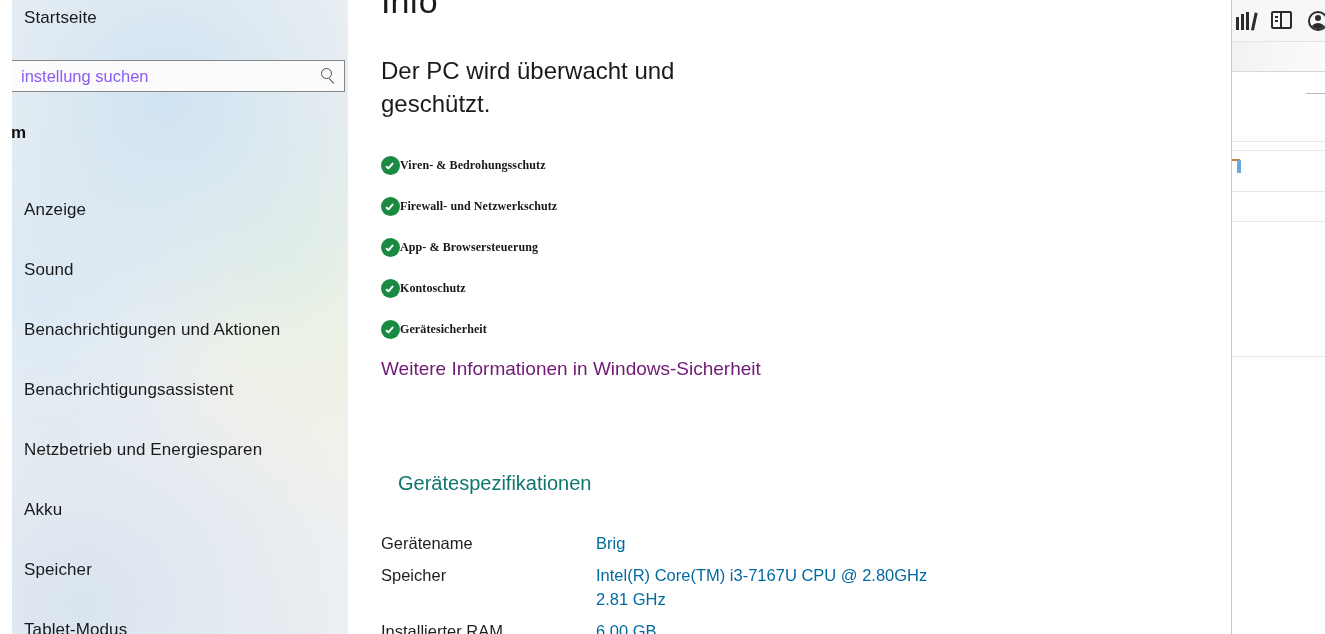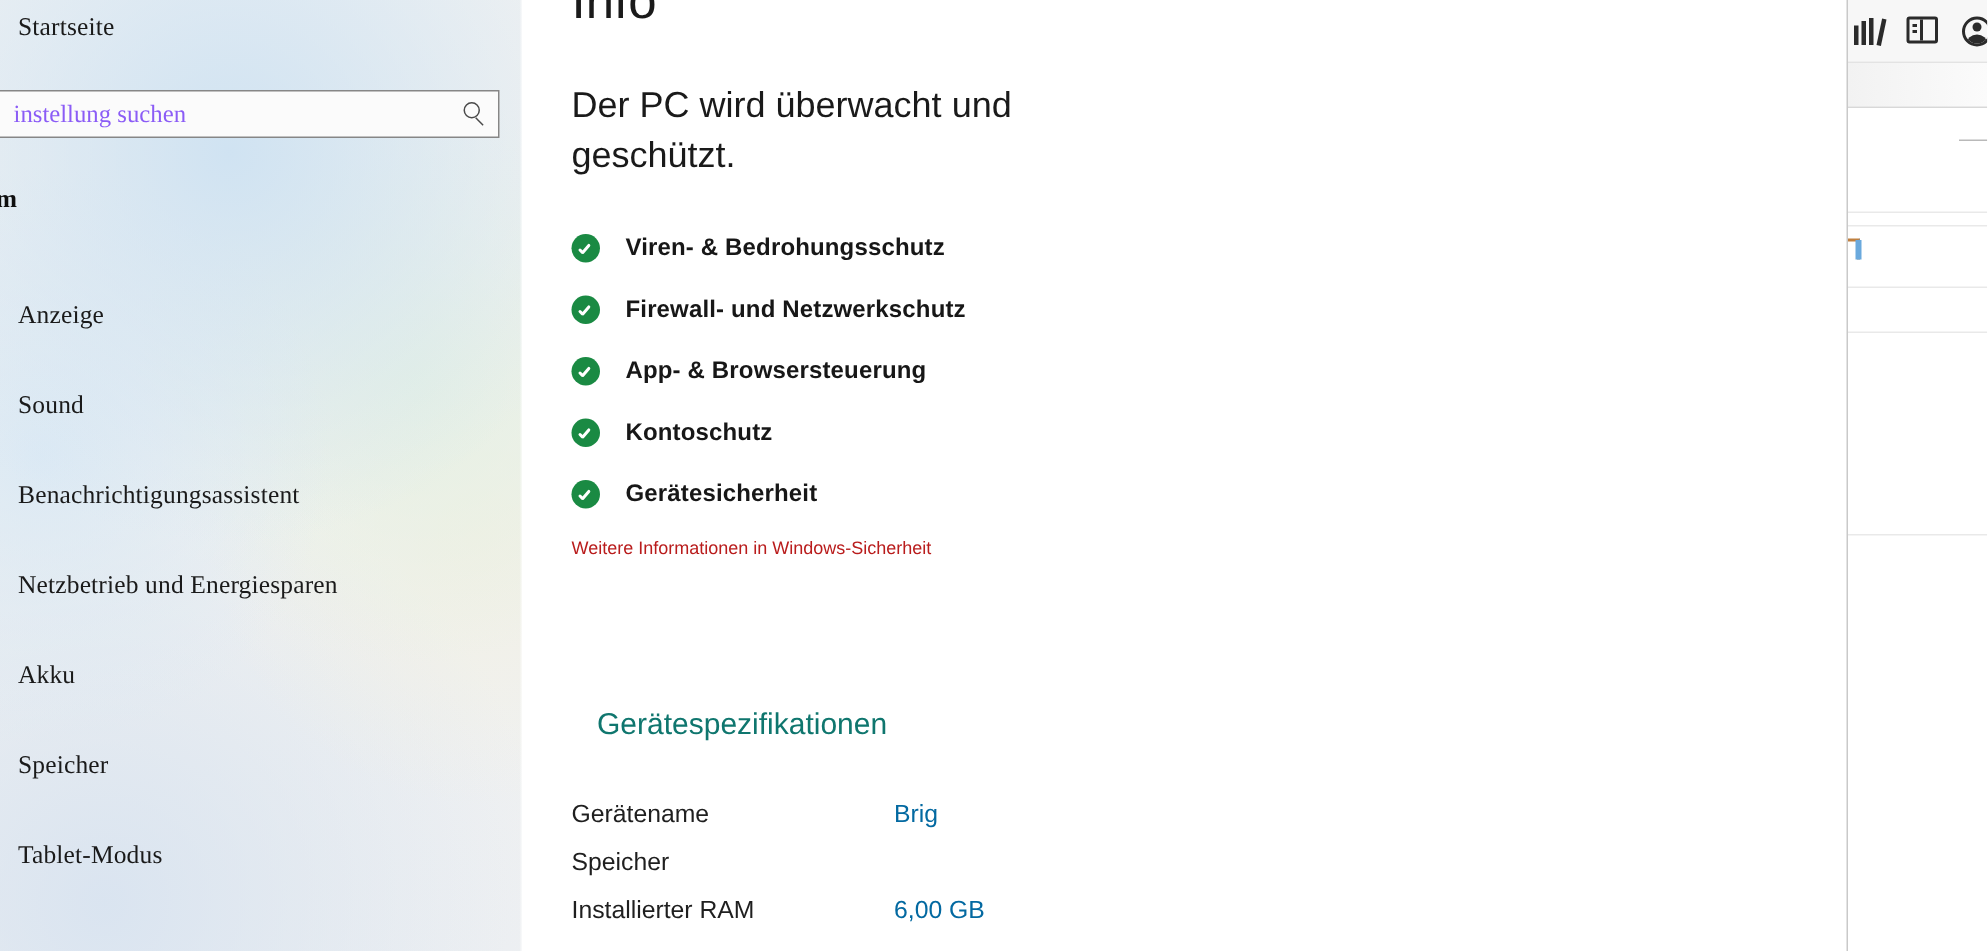--- a/index.html
+++ b/index.html
@@ -168,32 +168,31 @@
     content: "";
     position: absolute;
     right: 0; top: 0;
     width: 1px; height: 634px;
     background: #c9c9c9;
   }
 
   
   #nav-pane {
     position: absolute;
-    left: 0; top: 0;
+    left: 12px; top: 0;
     width: 348px;
     height: 634px;
     overflow: hidden;
     background:
       radial-gradient(circle at 44% 16%, rgba(206,226,242,0.95) 0%, rgba(206,226,242,0) 46%),
       radial-gradient(circle at 8% 48%, rgba(216,232,245,0.85) 0%, rgba(216,232,245,0) 42%),
       radial-gradient(circle at 80% 40%, rgba(226,240,228,0.8) 0%, rgba(226,240,228,0) 40%),
       radial-gradient(circle at 92% 56%, rgba(242,240,224,0.75) 0%, rgba(242,240,224,0) 38%),
       radial-gradient(circle at 20% 95%, rgba(214,226,240,0.85) 0%, rgba(214,226,240,0) 45%),
       linear-gradient(160deg, #eef1f3 0%, #f2f2f0 45%, #eef0f2 100%);
-    font-family: Liberation Serif, serif;
   }
   #nav-pane-edge {
     position: absolute;
     right: 0; top: 0;
     width: 1px; height: 634px;
     background: rgba(255,255,255,0.55);
   }
 
   #home-item {
     position: absolute;
@@ -353,33 +352,33 @@
     left: 7.3px;
     top: 12.2px;
     width: 8px;
     height: 1.9px;
     background: #ffffff;
     transform: rotate(-50deg);
     transform-origin: left center;
     border-radius: 1px;
   }
   .sec-label {
-    margin-left: 17px;
-    font-size: 16px;
+    font-size: 12px;
     font-weight: bold;
     color: #171717;
     letter-spacing: 0.1px;
+    font-family: Liberation Serif, serif;
   }
 
   #security-link {
     position: absolute;
     left: 33px;
     top: 358px;
-    font-size: 12px;
-    color: #b91c1c;
+    font-size: 19px;
+    color: #701a75;
     cursor: pointer;
     white-space: nowrap;
   }
 
   #specs-heading {
     position: absolute;
     left: 50px;
     top: 472px;
     font-size: 20px;
     color: #0f766e;
@@ -456,20 +455,23 @@
       <div id="nav-category">tem</div>
 
       <div id="nav-list">
         <div class="nav-item">
           <span class="nav-item-label">Anzeige</span>
         </div>
         <div class="nav-item">
           <span class="nav-item-label">Sound</span>
         </div>
         <div class="nav-item">
+          <span class="nav-item-label">Benachrichtigungen und Aktionen</span>
+        </div>
+        <div class="nav-item">
           <span class="nav-item-label">Benachrichtigungsassistent</span>
         </div>
         <div class="nav-item">
           <span class="nav-item-label">Netzbetrieb und Energiesparen</span>
         </div>
         <div class="nav-item">
           <span class="nav-item-label">Akku</span>
         </div>
         <div class="nav-item">
           <span class="nav-item-label">Speicher</span>
@@ -513,20 +515,22 @@
 
       <div id="specs-heading">Gerätespezifikationen</div>
 
       <div id="specs-table">
         <div class="spec-row">
           <span class="spec-key">Gerätename</span>
           <span class="spec-val">Brig</span>
         </div>
         <div class="spec-row">
           <span class="spec-key">Speicher</span>
+          <span class="spec-val">Intel(R) Core(TM) i3-7167U CPU @ 2.80GHz
+2.81 GHz</span>
         </div>
         <div class="spec-row">
           <span class="spec-key">Installierter RAM</span>
           <span class="spec-val">6,00 GB</span>
         </div>
       </div>
 
     </div>
   </div>
 </div>

